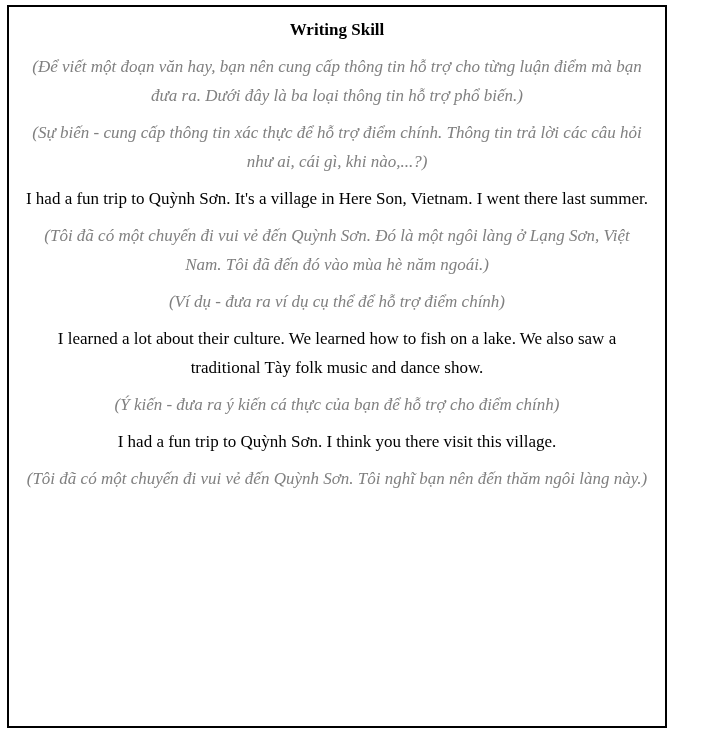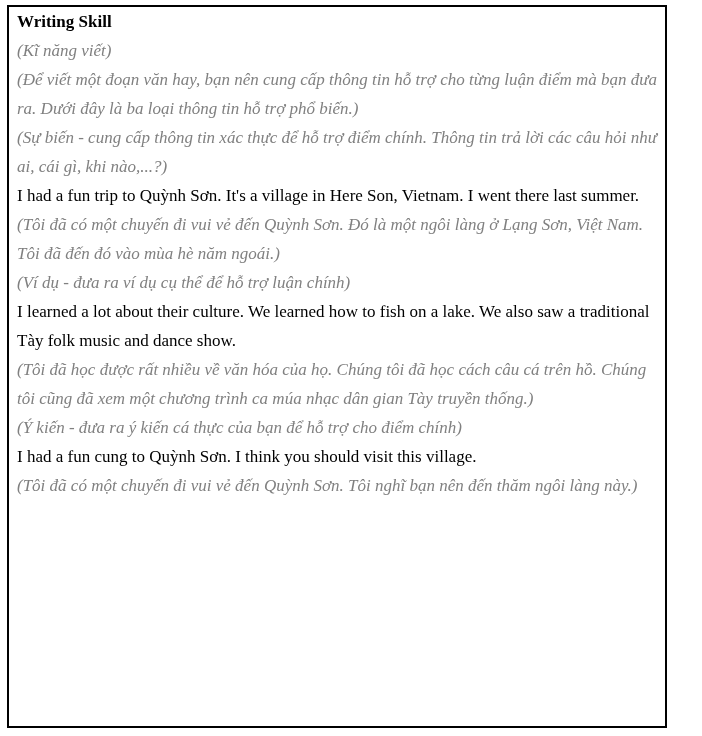--- a/index.html
+++ b/index.html
@@ -22,47 +22,45 @@
     top: 5px;
     width: 660px;
     height: 723px;
     box-sizing: border-box;
     border: 2px solid #000000;
     padding: 0 8px;
     overflow: hidden;
     background: #ffffff;
   }
   .para {
-    margin: 0;
+    margin: 8px;
     font-size: 17px;
     line-height: 29px;
     color: #000000;
-    text-align: left;
+    text-align: center;
   }
   .para.vi {
     color: #808080;
     font-style: italic;
   }
   .bold {
     font-weight: bold;
   }
 </style>
 </head>
 <body>
 
 <div class="page">
   <div class="doc-frame">
     <div id="content">
         <p class="para en"><span class="bold">Writing Skill</span></p>
-        <p class="para vi"><span>(Kĩ năng viết)</span></p>
         <p class="para vi"><span>(Để viết một đoạn văn hay, bạn nên cung cấp thông tin hỗ trợ cho từng luận điểm mà bạn đưa ra. Dưới đây là ba loại thông tin hỗ trợ phổ biến.)</span></p>
         <p class="para vi"><span>(Sự biến - cung cấp thông tin xác thực để hỗ trợ điểm chính. Thông tin trả lời các câu hỏi như ai, cái gì, khi nào,...?)</span></p>
         <p class="para en"><span>I had a fun trip to Quỳnh Sơn. It's a village in Here Son, Vietnam. I went there last summer.</span></p>
         <p class="para vi"><span>(Tôi đã có một chuyến đi vui vẻ đến Quỳnh Sơn. Đó là một ngôi làng ở Lạng Sơn, Việt Nam. Tôi đã đến đó vào mùa hè năm ngoái.)</span></p>
-        <p class="para vi"><span>(Ví dụ - đưa ra ví dụ cụ thể để hỗ trợ luận chính)</span></p>
+        <p class="para vi"><span>(Ví dụ - đưa ra ví dụ cụ thể để hỗ trợ điểm chính)</span></p>
         <p class="para en"><span>I learned a lot about their culture. We learned how to fish on a lake. We also saw a traditional Tày folk music and dance show.</span></p>
-        <p class="para vi"><span>(Tôi đã học được rất nhiều về văn hóa của họ. Chúng tôi đã học cách câu cá trên hồ. Chúng tôi cũng đã xem một chương trình ca múa nhạc dân gian Tày truyền thống.)</span></p>
         <p class="para vi"><span>(Ý kiến - đưa ra ý kiến cá thực của bạn để hỗ trợ cho điểm chính)</span></p>
-        <p class="para en"><span>I had a fun cung to Quỳnh Sơn. I think you should visit this village.</span></p>
+        <p class="para en"><span>I had a fun trip to Quỳnh Sơn. I think you there visit this village.</span></p>
         <p class="para vi"><span>(Tôi đã có một chuyến đi vui vẻ đến Quỳnh Sơn. Tôi nghĩ bạn nên đến thăm ngôi làng này.)</span></p>
       </div>
   </div>
 </div>
 
 </body></html>

